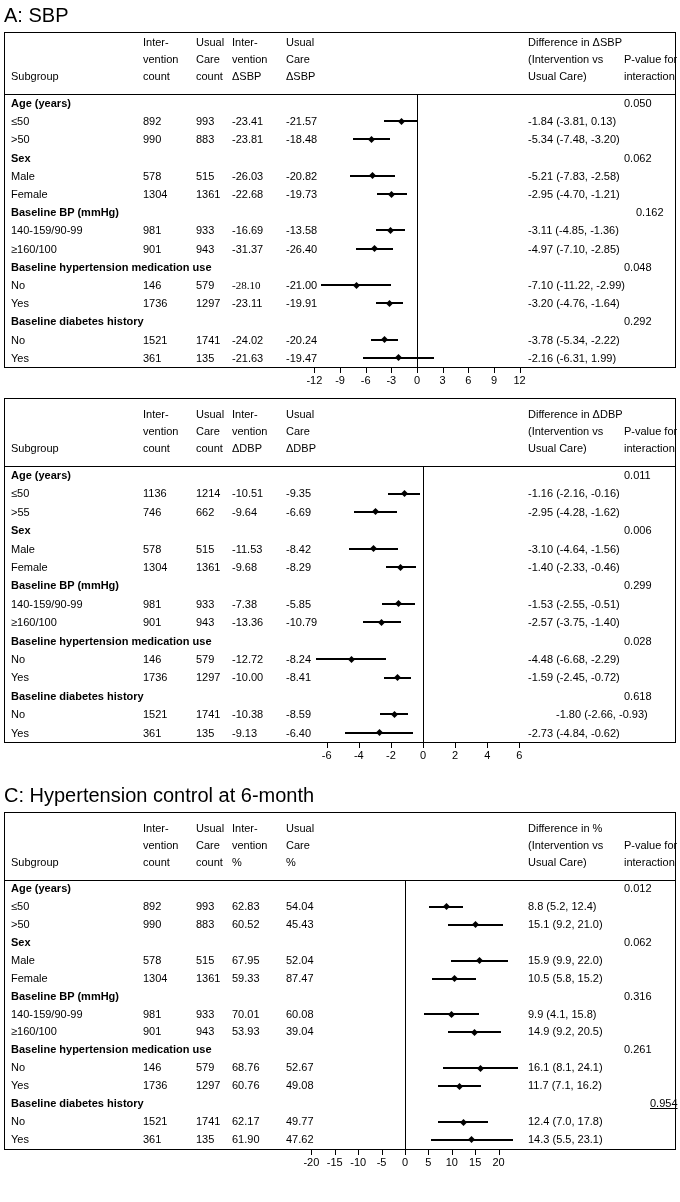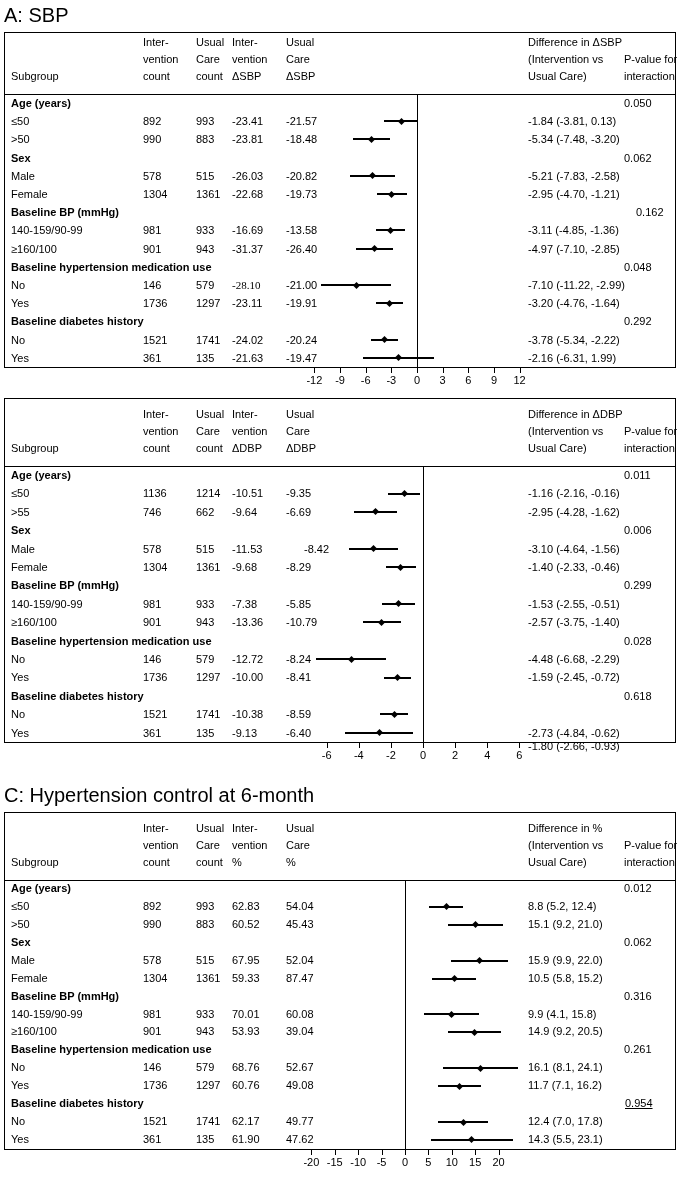--- a/index.html
+++ b/index.html
@@ -287,21 +287,21 @@
       </div>
       <div class="row" style="top: 122.2px; height: 18.4px; line-height: 18.4px;">
         <span class="bold" style="left: 6px;">Sex</span>
         <span style="left: 619px;">0.006</span>
       </div>
       <div class="row" style="top: 140.6px; height: 18.4px; line-height: 18.4px;">
         <span style="left: 6px;">Male</span>
         <span style="left: 138px;">578</span>
         <span style="left: 191px;">515</span>
         <span style="left: 227px;">-11.53</span>
-        <span style="left: 281px; margin-left: 18px;">-8.42</span>
+        <span style="left: 281px;">-8.42</span>
         <span style="left: 523px;">-3.10 (-4.64, -1.56)</span>
         <div class="ci" style="left: 343.528px; width: 49.434px;"></div>
         <div class="marker" style="left: 365.745px;"></div>
       </div>
       <div class="row" style="top: 159px; height: 18.4px; line-height: 18.4px;">
         <span style="left: 6px;">Female</span>
         <span style="left: 138px;">1304</span>
         <span style="left: 191px;">1361</span>
         <span style="left: 227px;">-9.68</span>
         <span style="left: 281px;">-8.29</span>
@@ -360,21 +360,21 @@
       <div class="row" style="top: 287.8px; height: 18.4px; line-height: 18.4px;">
         <span class="bold" style="left: 6px;">Baseline diabetes history</span>
         <span style="left: 619px;">0.618</span>
       </div>
       <div class="row" style="top: 306.2px; height: 18.4px; line-height: 18.4px;">
         <span style="left: 6px;">No</span>
         <span style="left: 138px;">1521</span>
         <span style="left: 191px;">1741</span>
         <span style="left: 227px;">-10.38</span>
         <span style="left: 281px;">-8.59</span>
-        <span style="left: 523px; margin-top: 32px;">-1.80 (-2.66, -0.93)</span>
+        <span style="left: 551px;">-1.80 (-2.66, -0.93)</span>
         <div class="ci" style="left: 375.307px; width: 27.7665px;"></div>
         <div class="marker" style="left: 386.61px;"></div>
       </div>
       <div class="row" style="top: 324.6px; height: 18.4px; line-height: 18.4px;">
         <span style="left: 6px;">Yes</span>
         <span style="left: 138px;">361</span>
         <span style="left: 191px;">135</span>
         <span style="left: 227px;">-9.13</span>
         <span style="left: 281px;">-6.40</span>
         <span style="left: 523px;">-2.73 (-4.84, -0.62)</span>
@@ -530,21 +530,21 @@
         <span style="left: 138px;">1736</span>
         <span style="left: 191px;">1297</span>
         <span style="left: 227px;">60.76</span>
         <span style="left: 281px;">49.08</span>
         <span style="left: 523px;">11.7 (7.1, 16.2)</span>
         <div class="ci" style="left: 433.228px; width: 42.588px;"></div>
         <div class="marker" style="left: 452.256px;"></div>
       </div>
       <div class="row" style="top: 282.16px; height: 17.93px; line-height: 17.93px;">
         <span class="bold" style="left: 6px;">Baseline diabetes history</span>
-        <span style="left: 620px; text-decoration: underline;">0.954</span>
+        <span style="left: 645px; text-decoration: underline;">0.954</span>
       </div>
       <div class="row" style="top: 300.09px; height: 17.93px; line-height: 17.93px;">
         <span style="left: 6px;">No</span>
         <span style="left: 138px;">1521</span>
         <span style="left: 191px;">1741</span>
         <span style="left: 227px;">62.17</span>
         <span style="left: 281px;">49.77</span>
         <span style="left: 523px;">12.4 (7.0, 17.8)</span>
         <div class="ci" style="left: 432.76px; width: 50.544px;"></div>
         <div class="marker" style="left: 455.532px;"></div>

